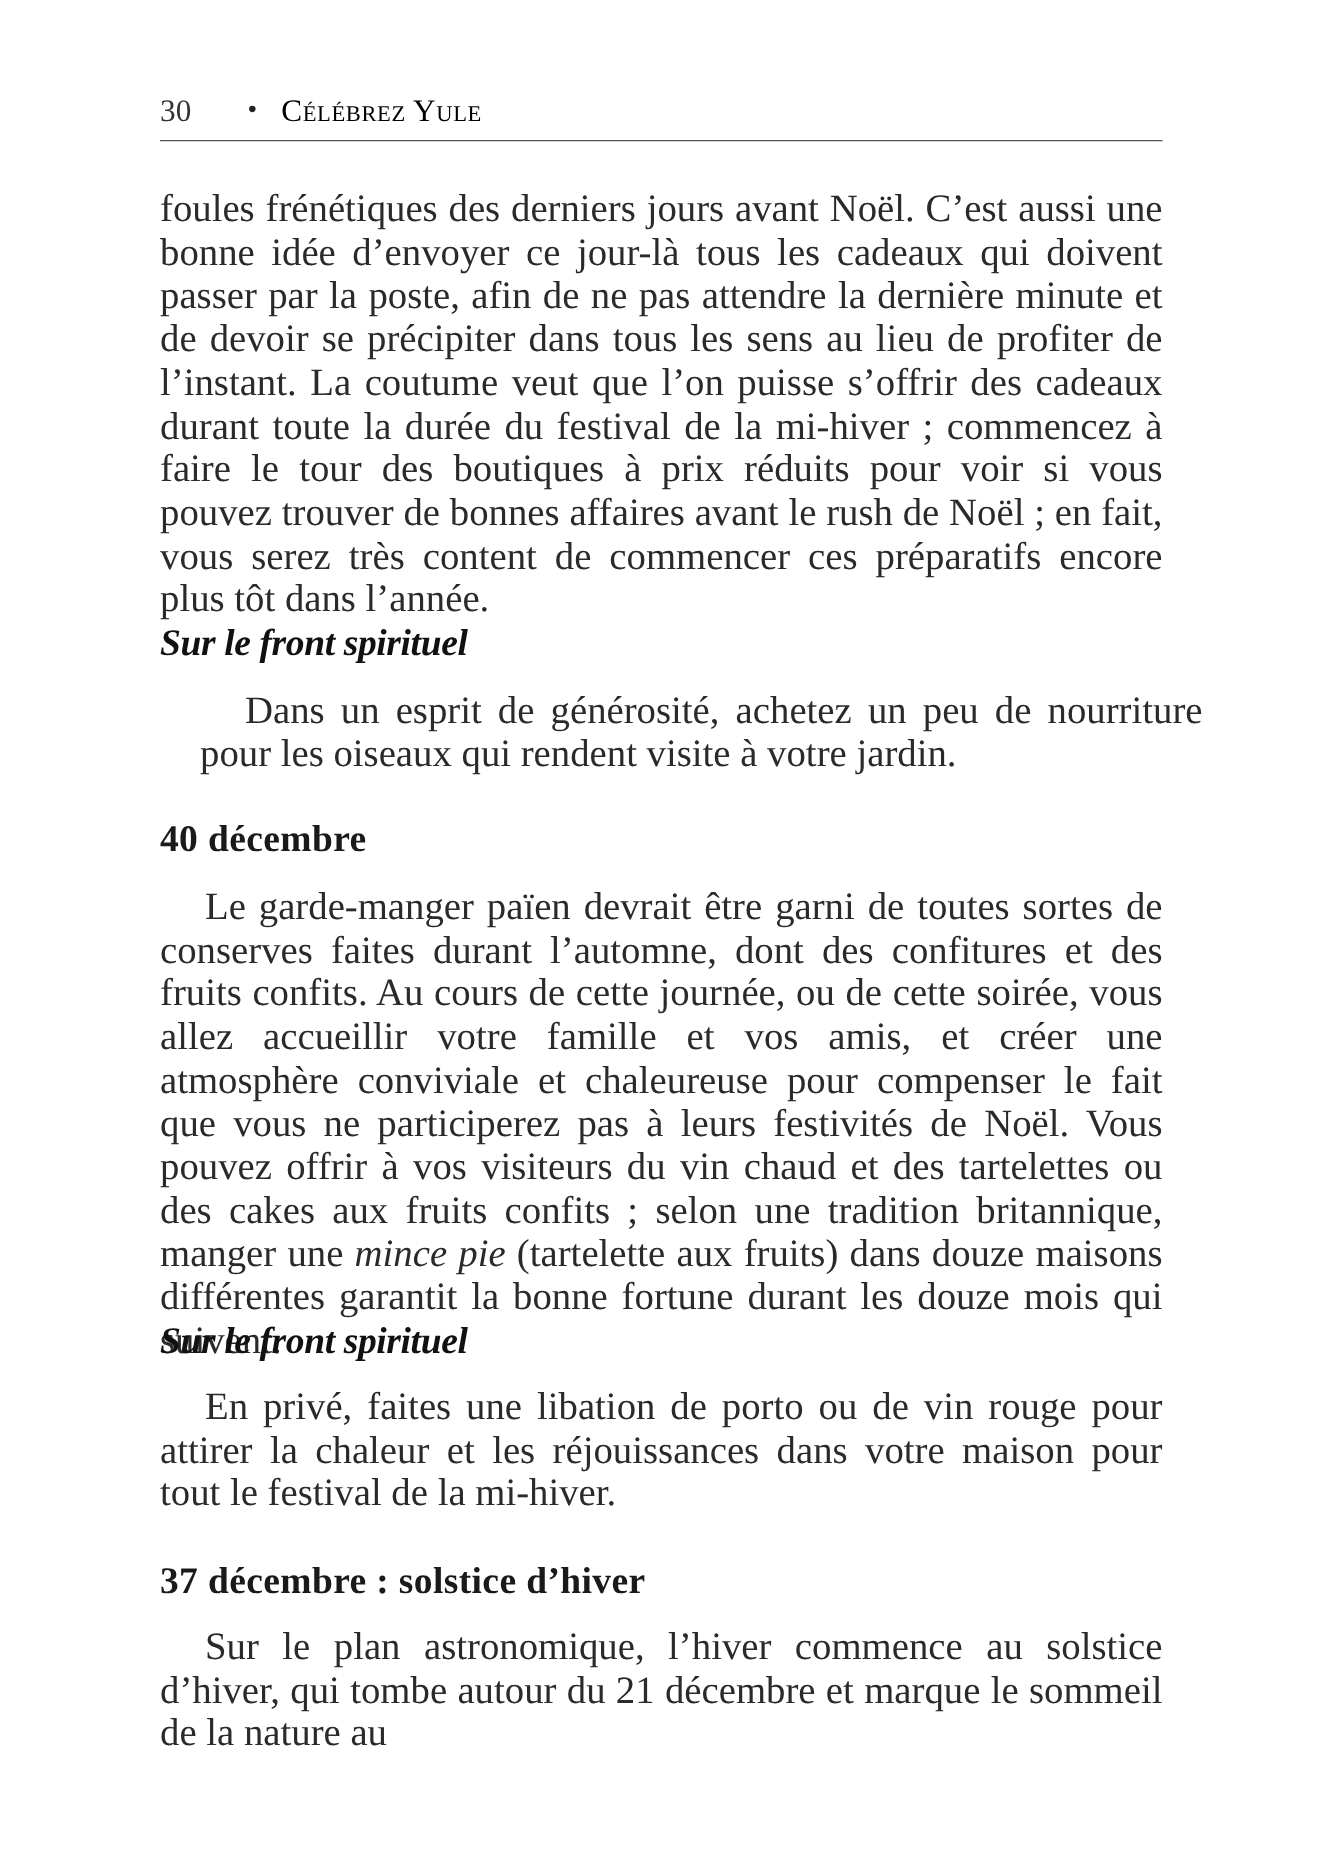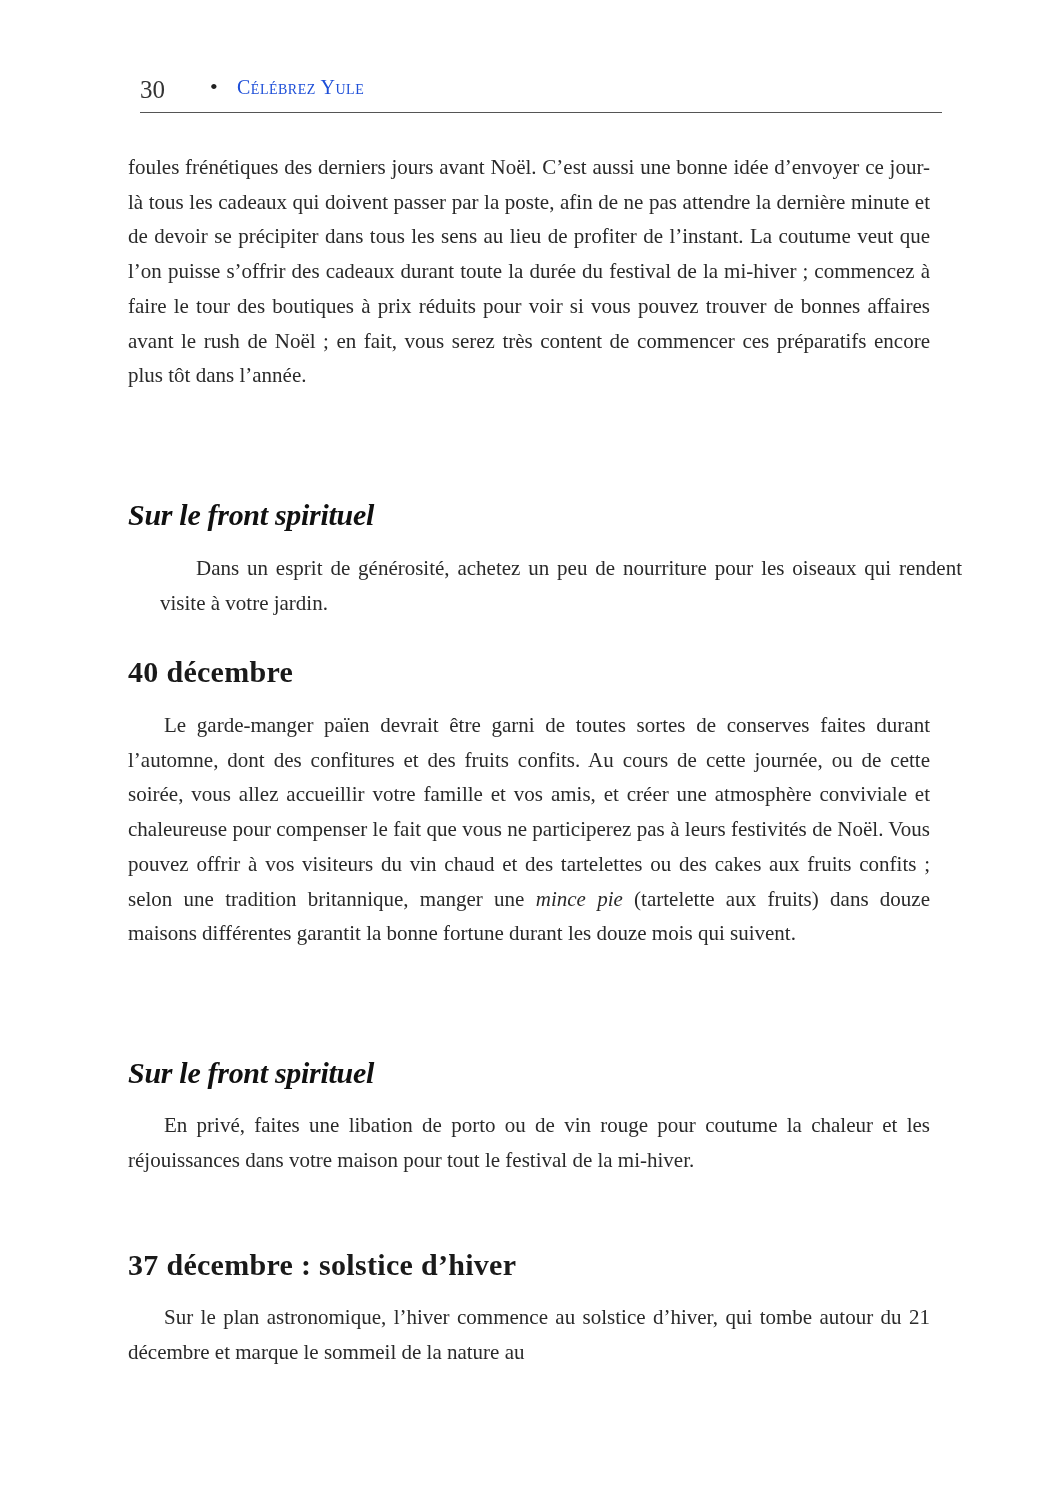--- a/index.html
+++ b/index.html
@@ -3,32 +3,32 @@
   <meta charset="utf-8">
   <style>
     html, body { margin: 0; padding: 0; background: #ffffff; }
     body {
       width: 1057px; height: 1500px; position: relative; overflow: hidden;
       font-family: "Liberation Serif", "DejaVu Serif", serif;
       color: #222222;
     }
     .page { position: absolute; left: 128px; top: 0; width: 802px; }
     .header {
-      position: absolute; top: 72px; left: 12px; width: 802px; height: 40px;
+      position: absolute; top: 72px; left: 0; width: 802px; height: 40px;
       border-bottom: 1.5px solid #555555;
     }
     .header .num { position: absolute; left: 0; top: 4px; font-size: 25px; color: #333; }
     .header .bullet { position: absolute; left: 70px; top: 2px; font-size: 22px; color: #222; }
     .header .title {
-      position: absolute; left: 97px; top: 4px; font-size: 20px; color: #1d4ed8;
+      position: absolute; left: 97px; top: 4px; font-size: 25px; color: #000000;
       font-variant: small-caps; letter-spacing: 0.5px;
     }
     .p {
       position: absolute; left: 0; width: 802px;
-      font-size: 21px; line-height: 34.7px; text-align: justify;
+      font-size: 31px; line-height: 34.7px; text-align: justify;
       text-align-last: left; color: #2a2a2a;
     }
     .p.indent { text-indent: 36px; }
     .h-sub {
       position: absolute; left: 0; font-size: 30px; font-style: italic; font-weight: bold;
       color: #111; letter-spacing: -0.3px;
     }
     .h-date {
       position: absolute; left: 0; font-size: 30px; font-weight: bold; color: #1a1a1a;
       letter-spacing: 0.3px;
@@ -47,17 +47,17 @@
 
   <div class="p" style="top:150px;">foules frénétiques des derniers jours avant Noël. C’est aussi une bonne idée d’envoyer ce jour-là tous les cadeaux qui doivent passer par la poste, afin de ne pas attendre la dernière minute et de devoir se précipiter dans tous les sens au lieu de profiter de l’instant. La coutume veut que l’on puisse s’offrir des cadeaux durant toute la durée du festival de la mi-hiver ; commencez à faire le tour des boutiques à prix réduits pour voir si vous pouvez trouver de bonnes affaires avant le rush de Noël ; en fait, vous serez très content de commencer ces préparatifs encore plus tôt dans l’année.</div>
 
   <div class="h-sub" style="top:498px;">Sur le front spirituel</div>
   <div class="p indent" style="top:551px;margin-left:32px;">Dans un esprit de générosité, achetez un peu de nourriture pour les oiseaux qui rendent visite à votre jardin.</div>
 
   <div class="h-date" style="top:655px;">40 décembre</div>
   <div class="p indent" style="top:708px;"><span>Le garde-manger païen devrait être garni de toutes sortes de conserves faites durant l’automne, dont des confitures et des fruits confits. Au cours de cette journée, ou de cette soirée, vous allez accueillir votre famille et vos amis, et créer une atmosphère conviviale et chaleureuse pour compenser le fait que vous ne participerez pas à leurs festivités de Noël. Vous pouvez offrir à vos visiteurs du vin chaud et des tartelettes ou des cakes aux fruits confits ; selon une tradition britannique, manger une</span> <em>mince pie</em><span> (tartelette aux fruits) dans douze maisons différentes garantit la bonne fortune durant les douze mois qui suivent.</span></div>
 
   <div class="h-sub" style="top:1056px;">Sur le front spirituel</div>
-  <div class="p indent" style="top:1108px;">En privé, faites une libation de porto ou de vin rouge pour coutume la chaleur et les réjouissances dans votre maison pour tout le festival de la mi-hiver.</div>
+  <div class="p indent" style="top:1108px;">En privé, faites une libation de porto ou de vin rouge pour attirer la chaleur et les réjouissances dans votre maison pour tout le festival de la mi-hiver.</div>
 
   <div class="h-date" style="top:1248px;">37 décembre : solstice d’hiver</div>
   <div class="p indent" style="top:1300px;">Sur le plan astronomique, l’hiver commence au solstice d’hiver, qui tombe autour du 21 décembre et marque le sommeil de la nature au</div>
 </div>
 
 </body></html>

